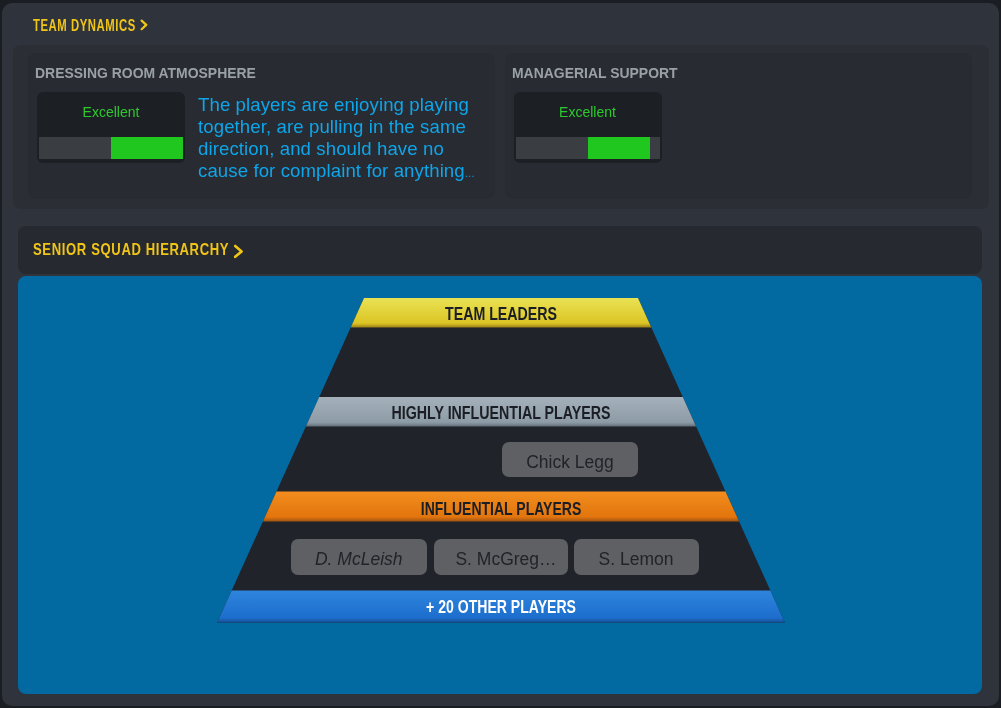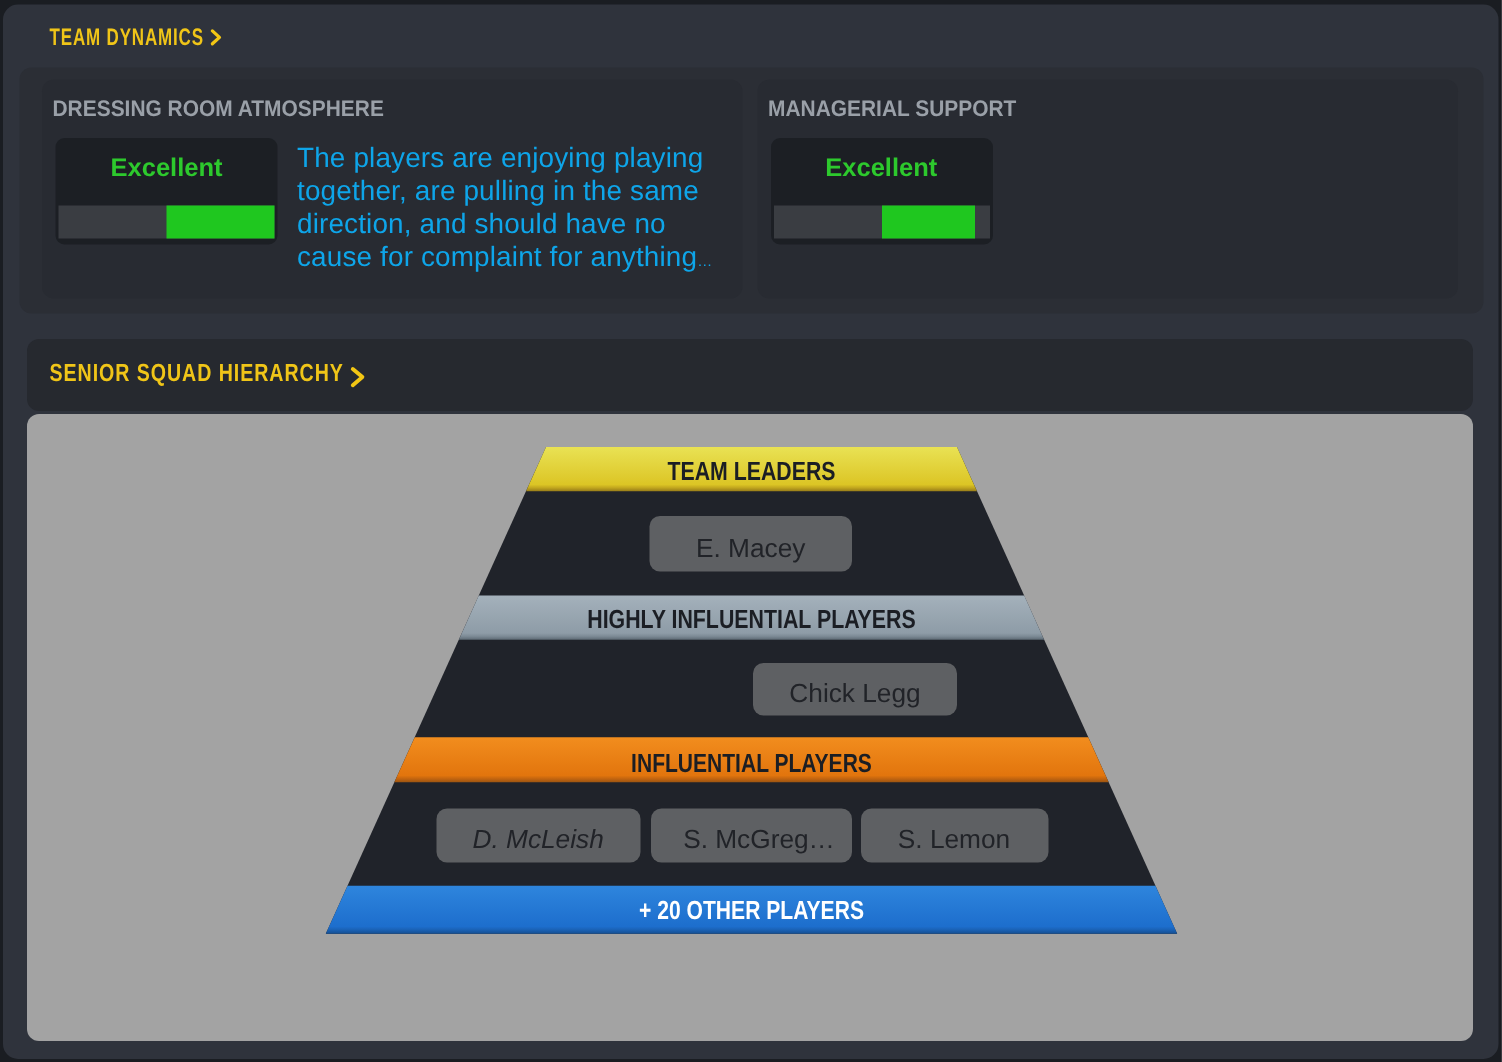--- a/index.html
+++ b/index.html
@@ -5,27 +5,27 @@
   * { margin:0; padding:0; box-sizing:border-box; }
   html,body { width:1001px; height:708px; background:#1a1d22; font-family:"Liberation Sans", sans-serif; overflow:hidden; position:relative; }
   .frame { position:absolute; left:2px; top:3px; width:997px; height:703px; background:#2f333c; border-radius:10px; }
   .pgtitle { position:absolute; left:33px; top:17.5px; font-size:16px; line-height:16px; font-weight:bold; color:#f0c518; letter-spacing:0.8px; transform:scaleX(0.707); transform-origin:0 0; white-space:nowrap; }
   .section { position:absolute; left:13px; top:45px; width:976px; height:164px; background:#2b2e35; border-radius:8px; }
   .card { position:absolute; top:8px; width:467px; height:145.5px; background:#282b32; border-radius:8px; }
   .card1 { left:15px; }
   .card2 { left:491.5px; }
   .cardtitle { position:absolute; left:7.4px; top:11.8px; font-size:15px; line-height:15px; font-weight:bold; color:#9aa0a8; transform:scaleX(0.93); transform-origin:0 0; white-space:nowrap; }
   .widget { position:absolute; left:9px; top:39px; width:148px; height:70.5px; background:#1c1f24; border-radius:6px; }
-  .exc { position:absolute; left:0; top:11.3px; width:100%; text-align:center; font-size:17px; line-height:18.2px; font-weight:bold; color:#2dc92d; }
+  .exc { position:absolute; left:0; top:11.3px; width:100%; text-align:center; font-size:14px; line-height:18.2px; font-weight:normal; color:#2dc92d; }
   .bar { position:absolute; left:2px; bottom:3.5px; width:144px; height:22px; background:#3a3d42; }
   .fill { position:absolute; top:0; height:22px; background:#1fc71f; }
   .para { position:absolute; left:170px; top:40.5px; font-size:18.6px; color:#0ea5e9; line-height:22px; letter-spacing:0.1px; }
   .hdrbar { position:absolute; left:18px; top:226px; width:964px; height:48px; background:#26292f; border-radius:8px; }
   .hdrtitle { position:absolute; left:33px; top:240.9px; font-size:16.5px; line-height:16.5px; font-weight:bold; color:#f0c518; letter-spacing:0.8px; transform:scaleX(0.792); transform-origin:0 0; white-space:nowrap; }
-  .panel { position:absolute; left:18px; top:276px; width:964px; height:418px; background:#a3a3a3; border-radius:8px; }
+  .panel { position:absolute; left:18px; top:276px; width:964px; height:418px; background:#0369a1; border-radius:8px; }
   svg.pyr { position:absolute; left:0; top:0; display:block; }
   .chevsvg { position:absolute; display:block; }
   .btn { position:absolute; background:#5e6063; border-radius:7px; color:#212328; font-size:17.5px; text-align:center; white-space:nowrap; }
 </style>
 </head>
 <body>
 <div class="frame"></div>
 <div class="pgtitle">TEAM DYNAMICS</div>
 <svg class="chevsvg" style="left:139.5px; top:19.2px;" width="8" height="12" viewBox="0 0 8 12">
     <path d="M1.6 1.6 L6.3 5.9 L1.6 10.2" stroke="#f2c614" stroke-width="2.2" fill="none" stroke-linecap="round" stroke-linejoin="round"></path>
@@ -87,18 +87,17 @@
     <polygon points="346,22 620,22 766.8,346.5 199.2,346.5" fill="#20232a"></polygon>
     <polygon points="346,22 620,22 633.3,51.5 332.7,51.5" fill="url(#gy)"></polygon>
     <polygon points="301.2,121 664.8,121 678.1,150.5 287.9,150.5" fill="url(#gg)"></polygon>
     <polygon points="258.5,215.5 707.5,215.5 721.1,245.5 244.9,245.5" fill="url(#go)"></polygon>
     <polygon points="213.7,314.5 752.3,314.5 766.8,346.5 199.2,346.5" fill="url(#gb)"></polygon>
     <text x="483" y="43.7" text-anchor="middle" font-size="17.5" font-weight="bold" fill="#1b1e24" textLength="112" lengthAdjust="spacingAndGlyphs">TEAM LEADERS</text>
     <text x="483" y="142.6" text-anchor="middle" font-size="17.5" font-weight="bold" fill="#1b1e24" textLength="219" lengthAdjust="spacingAndGlyphs">HIGHLY INFLUENTIAL PLAYERS</text>
     <text x="483" y="238.9" text-anchor="middle" font-size="17.5" font-weight="bold" fill="#1b1e24" textLength="160.5" lengthAdjust="spacingAndGlyphs">INFLUENTIAL PLAYERS</text>
     <text x="483" y="336.9" text-anchor="middle" font-size="17.5" font-weight="bold" fill="#ffffff" textLength="150" lengthAdjust="spacingAndGlyphs">+ 20 OTHER PLAYERS</text>
   </svg>
-  <div class="btn" style="left:415px; top:68px; width:135px; height:37px; line-height:42px;">E. Macey</div>
   <div class="btn" style="left:484px; top:166px; width:136px; height:35px; line-height:40px;">Chick Legg</div>
   <div class="btn" style="left:273px; top:263px; width:135.5px; height:36px; line-height:41px;font-style:italic;">D. McLeish</div>
   <div class="btn" style="left:416px; top:263px; width:134px; height:36px; line-height:41px;padding-left:10px;">S. McGreg…</div>
   <div class="btn" style="left:555.5px; top:263px; width:125px; height:36px; line-height:41px;">S. Lemon</div>
 </div>
 
 </body></html>

